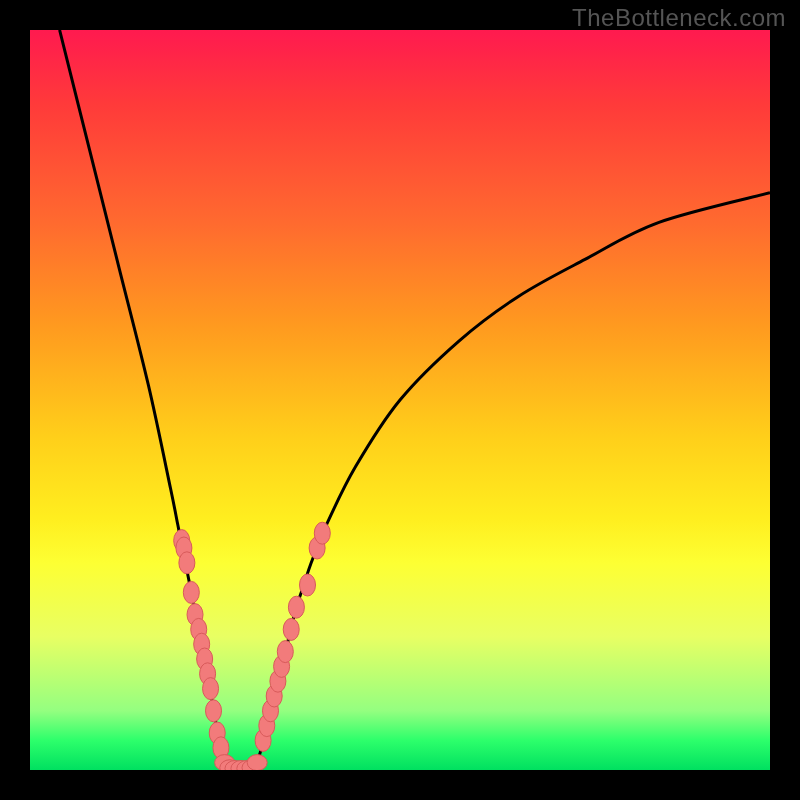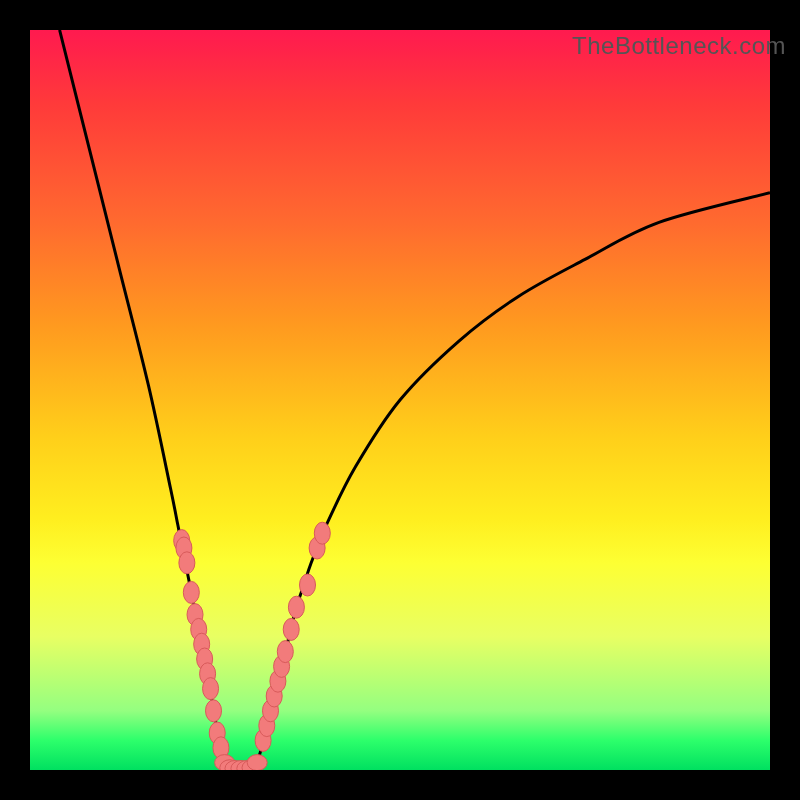--- a/index.html
+++ b/index.html
@@ -43,21 +43,20 @@
   }
   .watermark {
     position: absolute;
     top: 4px;
     right: 14px;
     font-size: 24px;
     letter-spacing: 0.5px;
     color: #555;
     font-weight: 400;
     user-select: none;
-    margin-top: 28px;
   }
 </style>
 </head>
 <body>
 
 <div class="frame">
   <div class="plot-area">
     <svg class="svg-layer" viewBox="0 0 740 740" preserveAspectRatio="none">
       <path id="curve-path" fill="none" stroke="#000000" stroke-width="3" d="M 29.6 0 C 34.53333333333333 19.73333333333333, 49.333333333333336 78.93333333333331, 59.2 118.39999999999998 C 69.06666666666666 157.86666666666665, 78.93333333333334 197.3333333333333, 88.8 236.79999999999995 C 98.66666666666666 276.26666666666665, 109.76666666666668 318.2, 118.4 355.2 C 127.03333333333333 392.2, 135.66666666666666 435.3666666666667, 140.6 458.8 C 145.53333333333333 482.23333333333335, 145.53333333333333 483.46666666666664, 148 495.79999999999995 C 150.46666666666667 508.13333333333327, 152.93333333333334 520.4666666666666, 155.4 532.8 C 157.86666666666667 545.1333333333333, 160.33333333333334 557.4666666666666, 162.8 569.8 C 165.26666666666668 582.1333333333333, 167.73333333333335 594.4666666666666, 170.20000000000002 606.8 C 172.66666666666669 619.1333333333333, 175.13333333333333 630.2333333333332, 177.6 643.8 C 180.06666666666666 657.3666666666667, 182.53333333333333 674.6333333333333, 185 688.2 C 187.46666666666667 701.7666666666668, 189.93333333333334 716.5666666666667, 192.4 725.2 C 194.86666666666667 733.8333333333334, 197.33333333333334 737.5333333333333, 199.8 740 C 202.26666666666668 742.4666666666667, 204.73333333333335 740, 207.20000000000002 740 C 209.66666666666669 740, 212.13333333333333 740, 214.6 740 C 217.06666666666666 740, 219.53333333333333 742.4666666666667, 222 740 C 224.46666666666667 737.5333333333333, 226.93333333333334 732.6, 229.4 725.2 C 231.86666666666667 717.8000000000001, 234.33333333333334 705.4666666666667, 236.8 695.6 C 239.26666666666668 685.7333333333333, 241.73333333333335 675.8666666666667, 244.20000000000002 666 C 246.66666666666669 656.1333333333333, 249.13333333333335 646.2666666666667, 251.60000000000002 636.4 C 254.0666666666667 626.5333333333333, 256.53333333333336 616.6666666666666, 259 606.8 C 261.46666666666664 596.9333333333333, 263.9333333333333 585.8333333333334, 266.4 577.2 C 268.8666666666667 568.5666666666667, 271.33333333333337 562.4, 273.8 555 C 276.26666666666665 547.6, 277.5 542.6666666666666, 281.2 532.8 C 284.9 522.9333333333333, 288.6 511.83333333333326, 296 495.79999999999995 C 303.4 479.76666666666665, 313.2666666666667 457.56666666666666, 325.6 436.6 C 337.93333333333334 415.6333333333334, 352.73333333333335 390.9666666666667, 370 370 C 387.26666666666665 349.0333333333333, 409.46666666666664 328.06666666666666, 429.2 310.8 C 448.93333333333334 293.53333333333336, 467.4333333333334 279.96666666666664, 488.40000000000003 266.4 C 509.3666666666667 252.83333333333331, 531.5666666666667 241.73333333333338, 555 229.40000000000003 C 578.4333333333333 217.0666666666667, 598.1666666666666 203.5, 629 192.39999999999998 C 659.8333333333334 181.29999999999995, 721.5 167.7333333333333, 740 162.79999999999995"></path>
       <g id="markers">

